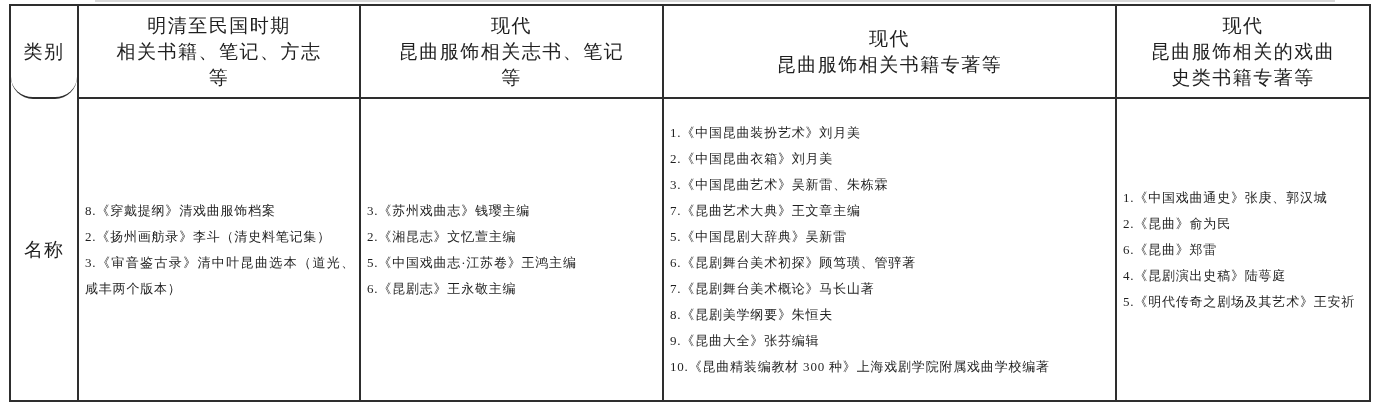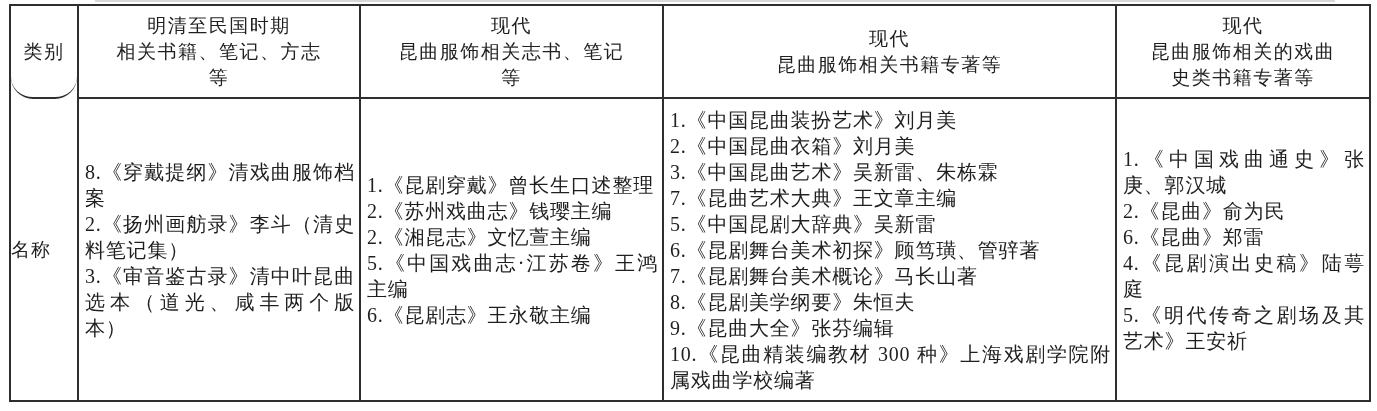--- a/index.html
+++ b/index.html
@@ -45,28 +45,29 @@
   .cell.first-col { border-left: none; border-radius: 22px; }
   .cell.header { border-bottom: 2px solid #2e2e2e; }
   .header-text {
     white-space: pre-line;
     text-align: center;
     font-size: 19px;
     line-height: 26px;
     letter-spacing: 1.5px;
   }
   .row-label {
+    text-align: center;
     font-size: 19px;
     letter-spacing: 1px;
   }
   .items {
     padding: 2px 4px 2px 6px;
   }
   .items .item {
-    font-size: 20px;
+    font-size: 13px;
     line-height: 26px;
     letter-spacing: 0.8px;
     text-align: justify;
   }
 </style>
 </head>
 <body>
 
 <div class="page">
   <div class="scan-artifact-top"></div>
@@ -101,22 +102,21 @@
     </div>
     <div class="cell">
       <div class="items">
           <div class="item">8.《穿戴提纲》清戏曲服饰档案</div>
           <div class="item">2.《扬州画舫录》李斗（清史料笔记集）</div>
           <div class="item">3.《审音鉴古录》清中叶昆曲选本（道光、咸丰两个版本）</div>
         </div>
     </div>
     <div class="cell">
       <div class="items">
-          <div class="item">1.《昆剧穿戴》曾长生口述整理</div>
-          <div class="item">2.《苏州戏曲志》钱璎主编</div>
+          <div class="item">3.《苏州戏曲志》钱璎主编</div>
           <div class="item">2.《湘昆志》文忆萱主编</div>
           <div class="item">5.《中国戏曲志·江苏卷》王鸿主编</div>
           <div class="item">6.《昆剧志》王永敬主编</div>
         </div>
     </div>
     <div class="cell">
       <div class="items">
           <div class="item">1.《中国昆曲装扮艺术》刘月美</div>
           <div class="item">2.《中国昆曲衣箱》刘月美</div>
           <div class="item">3.《中国昆曲艺术》吴新雷、朱栋霖</div>

